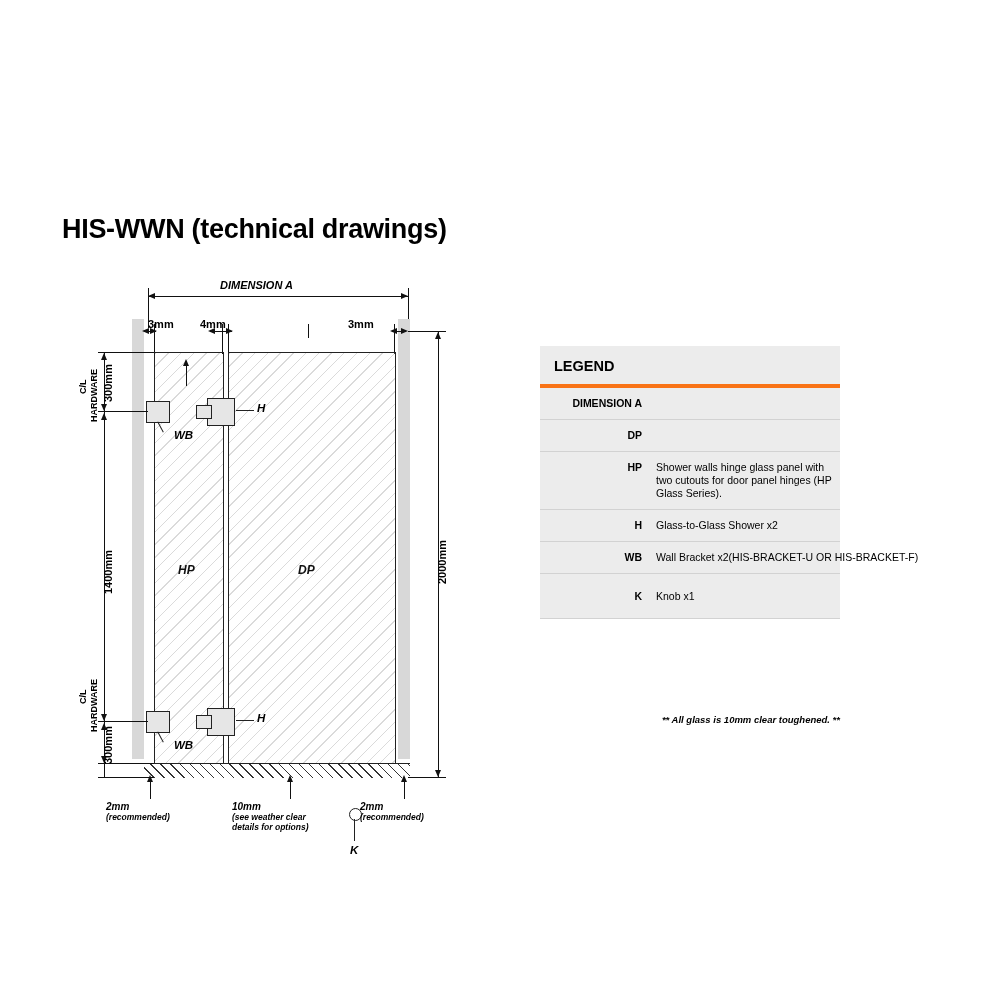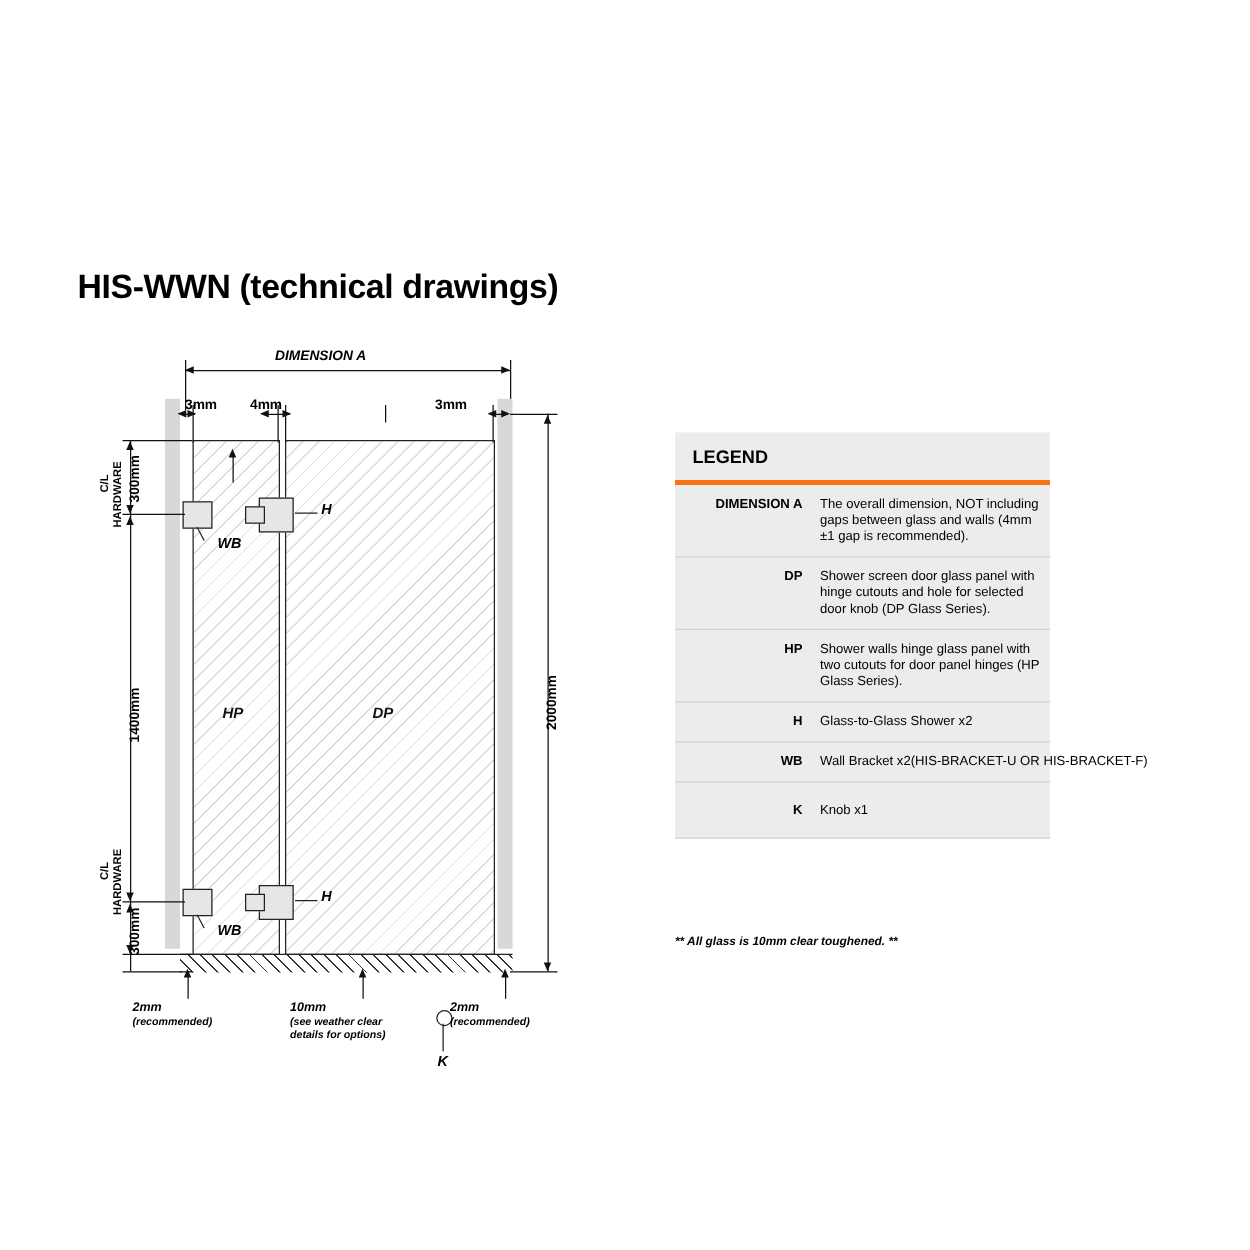--- a/index.html
+++ b/index.html
@@ -121,21 +121,21 @@
   .legend-row:last-child{border-bottom:none;}
   .lg-key{
     width:96px;flex:0 0 96px;text-align:right;padding:9px 8px 9px 6px;
     font-size:10.5px;font-weight:bold;line-height:13px;
   }
   .lg-val{
     flex:1;padding:9px 8px 9px 6px;font-size:10.5px;line-height:13px;
   }
   .lg-val.wide{white-space:nowrap;}
   .legend-foot{
-    position:absolute;left:0;top:402px;width:300px;text-align:left;
+    position:absolute;left:0;top:368px;width:300px;text-align:right;
     font-size:9.5px;font-style:italic;font-weight:bold;
   }
 </style>
 </head>
 <body>
 
 <div id="page">
 
   <div class="title">HIS-WWN (technical drawings)</div>
 
@@ -252,26 +252,24 @@
       <span class="it">2mm</span>
       <small>(recommended)</small>
     </div>
   </div>
 
   <div class="legend">
     <div class="legend-title">LEGEND</div>
 
     <div class="legend-row">
       <div class="lg-key">DIMENSION A</div>
-      <div class="lg-val">The overall dimension, NOT including gaps between glass and walls (4mm ±1 gap is recommended).</div>
     </div>
 
     <div class="legend-row">
       <div class="lg-key">DP</div>
-      <div class="lg-val">Shower screen door glass panel with hinge cutouts and hole for selected door knob (DP Glass Series).</div>
     </div>
 
     <div class="legend-row">
       <div class="lg-key">HP</div>
       <div class="lg-val">Shower walls hinge glass panel with two cutouts for door panel hinges (HP Glass Series).</div>
     </div>
 
     <div class="legend-row">
       <div class="lg-key">H</div>
       <div class="lg-val">Glass-to-Glass Shower x2</div>

